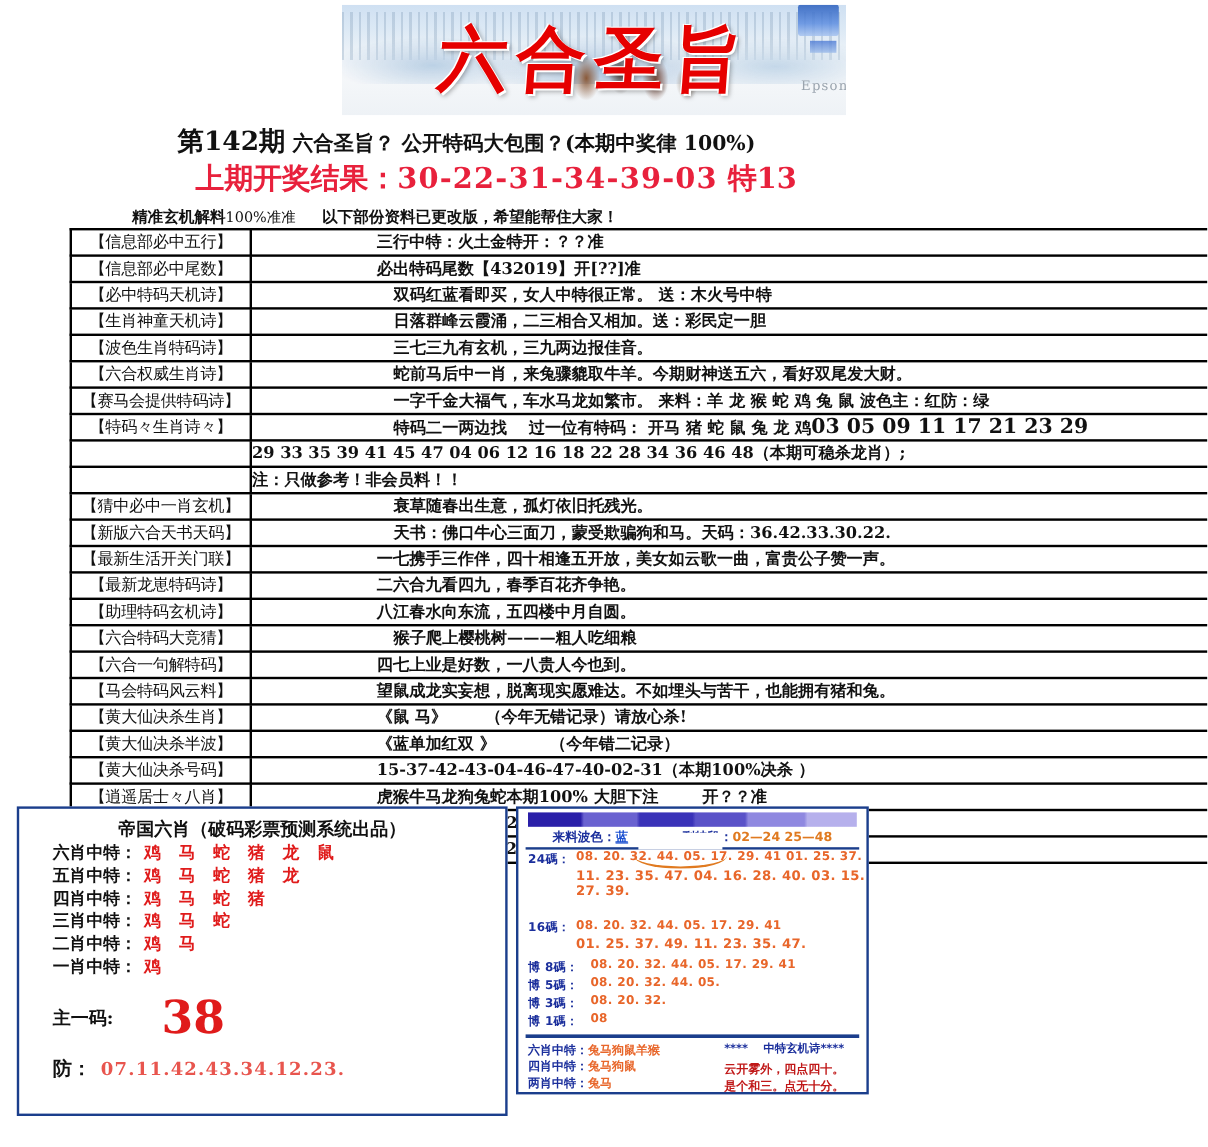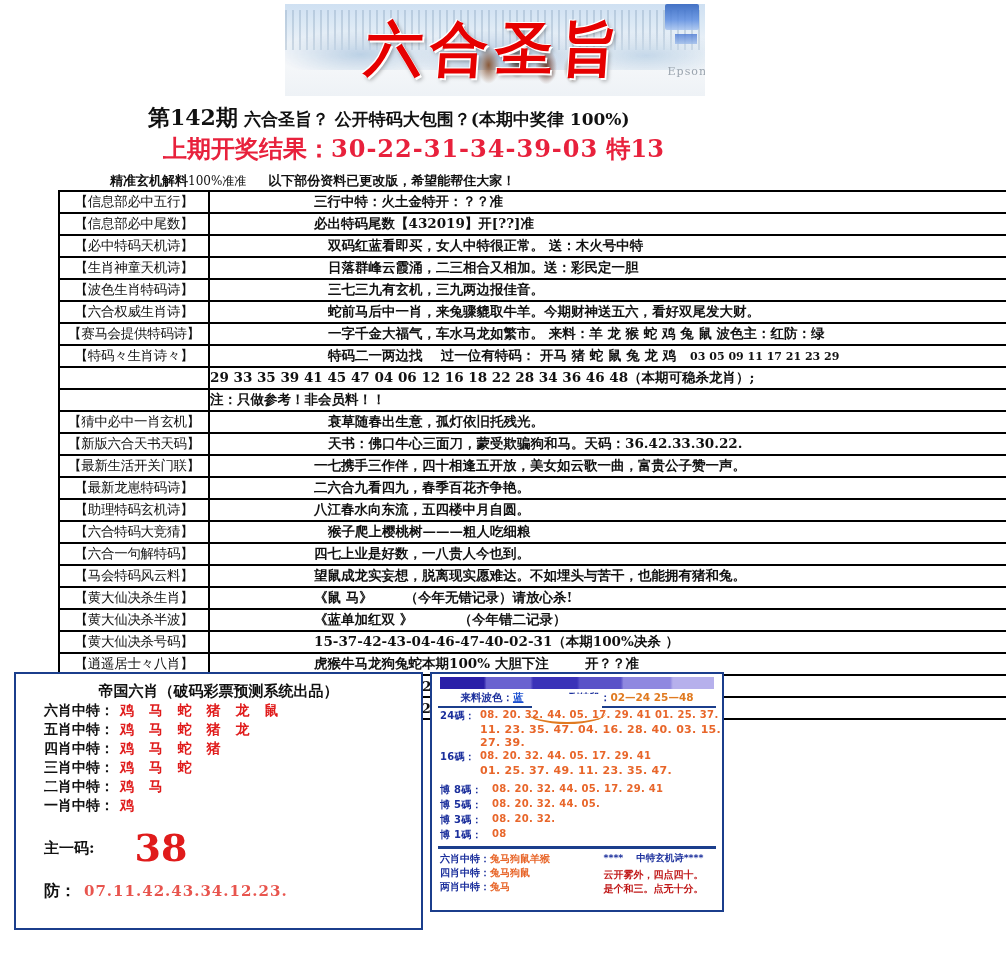--- a/index.html
+++ b/index.html
@@ -111,21 +111,21 @@
     white-space:nowrap;letter-spacing:-0.3px;
   }
   #tbl td.val{
     padding-left:0;font-size:13.5px;font-weight:bold;color:#111;
     white-space:nowrap;
   }
   #tbl td.val .in{display:inline-block;padding-left:104px;}
   #tbl td.val .in2{display:inline-block;padding-left:118px;}
   #tbl td.val .in0{display:inline-block;padding-left:52px;}
   .orange{color:#e07820;}
-  .tiny{font-size:11px;padding-left:14px;}
+  .tiny{font-size:17px;}
   .nb-top td{border-top:none;}
   .nb-bot td{border-bottom:none;}
   td.lbl-blank{border-left:2px solid #000;border-right:2px solid #000;}
 
   
   #bottom-left{
     position:absolute;left:14px;top:672px;width:405px;height:254px;
     border:2px solid #1b3e8c;background:#fff;
   }
   .bl-title{
@@ -373,21 +373,21 @@
     </span>
   </div>
   <div class="br-rule"></div>
 
   <div class="br-row">
     <span class="k">24碼：</span>
       <span>08. 20. 32. 44. 05. 17. 29. 41  01. 25. 37. 49.</span>
   </div>
   <div class="br-cont">11. 23. 35. 47. 04. 16. 28. 40. 03. 15. 27. 39.</div>
 
-  <div class="br-row" style="margin-top:0">
+  <div class="br-row" style="margin-top:16px">
     <span class="k">16碼：</span>
       <span>08. 20. 32. 44. 05. 17. 29. 41</span>
   </div>
   <div class="br-cont">01. 25. 37. 49. 11. 23. 35. 47.</div>
 
   <div class="br-row" style="margin-top:5px">
     <span class="k" style="min-width:52px">博 8碼：</span>
       <span>08. 20. 32. 44. 05. 17. 29. 41</span>
   </div>
   <div class="br-row">

